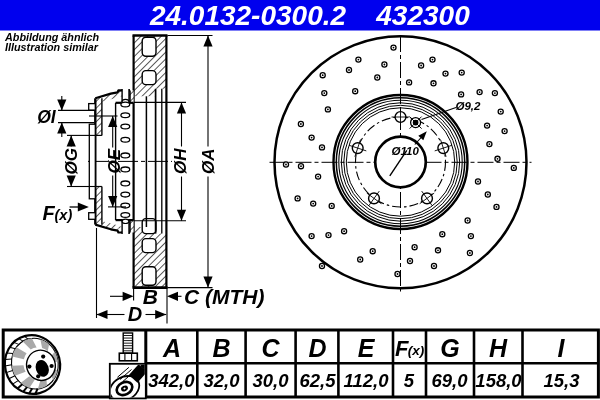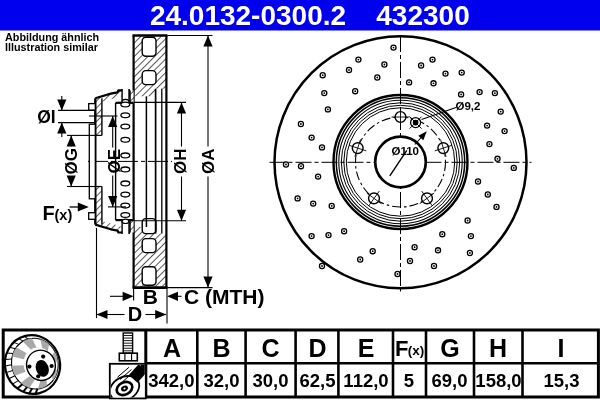--- a/index.html
+++ b/index.html
@@ -1,15 +1,15 @@
 <!DOCTYPE html>
 <html><head><meta charset="utf-8"><title>24.0132-0300.2</title>
 <style>
 html,body{margin:0;padding:0;background:#fff;}
-#page{width:600px;height:400px;position:relative;overflow:hidden;}
+#page{width:600px;height:400px;position:relative;overflow:hidden;font-style:italic;}
 </style></head>
 <body>
 <div id="page"><svg width="600" height="400" viewBox="0 0 600 400">
       <defs>
 <pattern id="hat" patternUnits="userSpaceOnUse" width="4.8" height="4.8" patternTransform="rotate(45)">
 <rect width="4.8" height="4.8" fill="#fff"></rect>
           <line x1="0" y1="0" x2="0" y2="4.8" stroke="#000" stroke-width="1.3"></line>
 </pattern>
 </defs>
       <rect width="600" height="400" fill="#fff"></rect>

